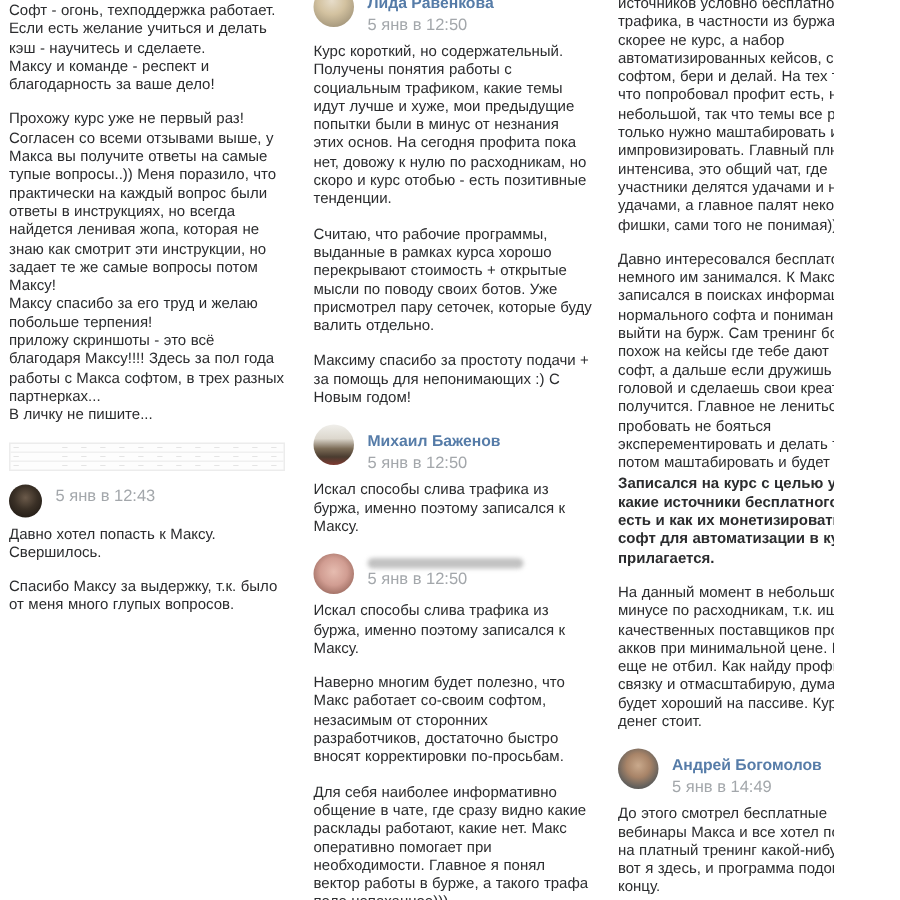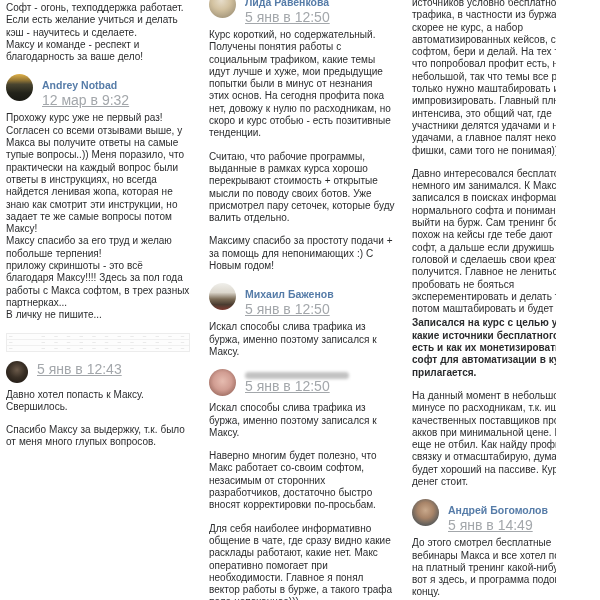--- a/index.html
+++ b/index.html
@@ -22,21 +22,21 @@
   .avatar{
     width:27px;height:27px;border-radius:50%;flex:none;margin-right:9px;
     background:#ccc;
   }
   .avatar.sm{width:22px;height:22px;}
   .hmeta{padding-top:1px;min-width:0;}
   .cname{
     font-size:10.5px;font-weight:600;color:#567ca8;text-decoration:none;
     display:inline-block;line-height:12px;
   }
-  .cdate{font-size:14px;color:#a3a7ab;line-height:11px;margin-top:2px;text-decoration:underline;}
+  .cdate{font-size:11px;color:#a3a7ab;line-height:11px;margin-top:2px;}
   .cdate.only{margin-top:2px;}
   .censor{
     width:104px;height:7px;border-radius:4px;background:#c2c2c2;
     filter:blur(1.5px);margin-top:2px;
   }
   
   .av-sunset{background:linear-gradient(180deg,#e0b24a 0%,#9a7a35 22%,#4a4530 38%,#23231a 70%,#191913 100%);}
   .av-darkface{background:radial-gradient(circle at 50% 40%,#6b5a4a 0%,#3a3026 45%,#17120e 100%);}
   .av-blonde{background:radial-gradient(circle at 45% 35%,#e7ddca 0%,#d3c2a0 40%,#aa9c80 75%,#8d8272 100%);}
   .av-mikhail{background:linear-gradient(180deg,#f0efeb 0%,#dcd7cd 35%,#7a6a55 60%,#4a3c30 80%,#7e3a31 100%);}
@@ -58,24 +58,20 @@
 </style>
 </head>
 <body>
 
 <div class="frame">
   <div class="feed">
       <div class="col">
         <p class="para">Софт - огонь, техподдержка работает.
 Если есть желание учиться и делать кэш - научитесь и сделаете.
 Максу и команде - респект и благодарность за ваше дело!</p>
-        <div class="chead">
-          <div class="avatar av-sunset"></div>
-          <div class="hmeta"><a class="cname">Andrey Notbad</a><div class="cdate">12 мар в 9:32</div></div>
-        </div>
         <p class="para">Прохожу курс уже не первый раз! Согласен со всеми отзывами выше, у Макса вы получите ответы на самые тупые вопросы..)) Меня поразило, что практически на каждый вопрос были ответы в инструкциях, но всегда найдется ленивая жопа, которая не знаю как смотрит эти инструкции, но задает те же самые вопросы потом Максу!
 Максу спасибо за его труд и желаю побольше терпения!
 приложу скриншоты - это всё благодаря Максу!!!! Здесь за пол года работы с Макса софтом, в трех разных партнерках...
 В личку не пишите...</p>
         <div class="attach">
           <div class="attach-row">
             <span class="attach-cell wide">—</span>
             <span class="attach-cell">—</span>
             <span class="attach-cell">—</span>
             <span class="attach-cell">—</span>

